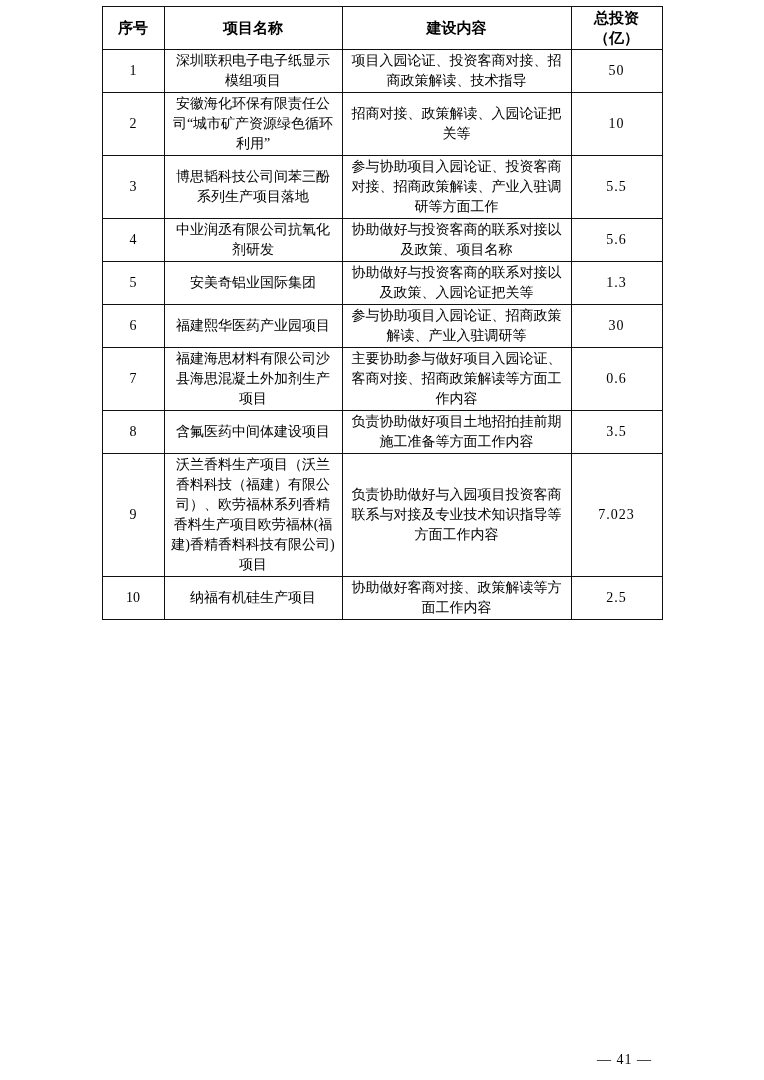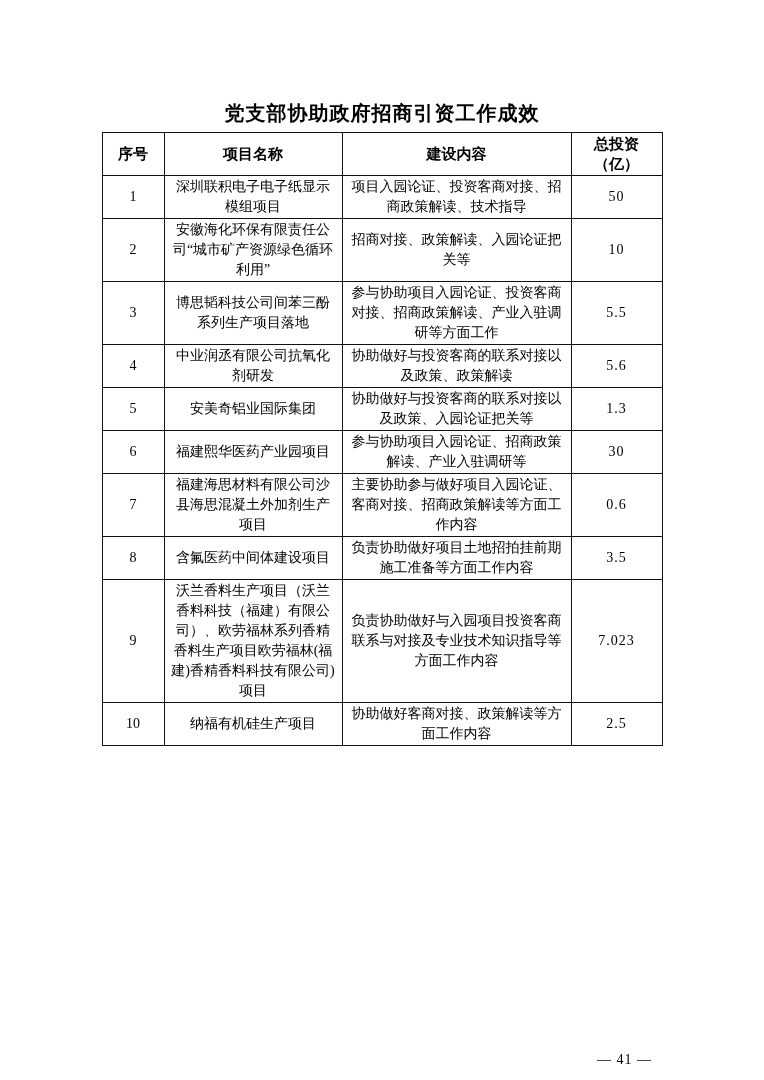--- a/index.html
+++ b/index.html
@@ -48,21 +48,20 @@
     right: 112px;
     font-size: 14px;
     letter-spacing: 1px;
   }
 </style>
 </head>
 <body>
 
 <div class="page">
 
-  <h1 class="doc-title">党支部协助政府招商引资工作成效</h1>
 
   <table class="results">
     <colgroup>
       <col style="width:62px">
       <col style="width:178px">
       <col style="width:229px">
       <col style="width:91px">
     </colgroup>
     <thead>
       <tr style="height:43px">
@@ -88,21 +87,21 @@
       </tr>
       <tr style="height:60px">
         <td class="c-idx">3</td>
         <td class="c-name">博思韬科技公司间苯三酚系列生产项目落地</td>
         <td class="c-content">参与协助项目入园论证、投资客商对接、招商政策解读、产业入驻调研等方面工作</td>
         <td class="c-inv">5.5</td>
       </tr>
       <tr style="height:41px">
         <td class="c-idx">4</td>
         <td class="c-name">中业润丞有限公司抗氧化剂研发</td>
-        <td class="c-content">协助做好与投资客商的联系对接以及政策、政策解读</td>
+        <td class="c-content">协助做好与投资客商的联系对接以及政策、项目名称</td>
         <td class="c-inv">5.6</td>
       </tr>
       <tr style="height:40px">
         <td class="c-idx">5</td>
         <td class="c-name">安美奇铝业国际集团</td>
         <td class="c-content">协助做好与投资客商的联系对接以及政策、入园论证把关等</td>
         <td class="c-inv">1.3</td>
       </tr>
       <tr style="height:40px">
         <td class="c-idx">6</td>

